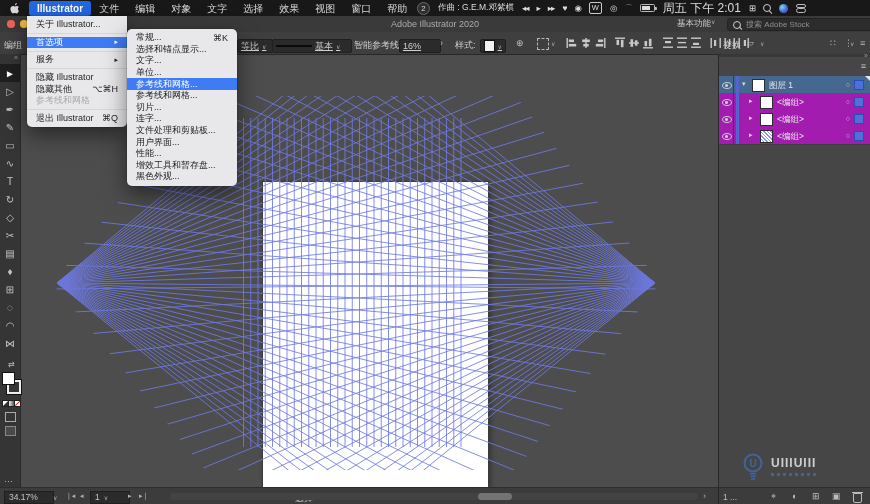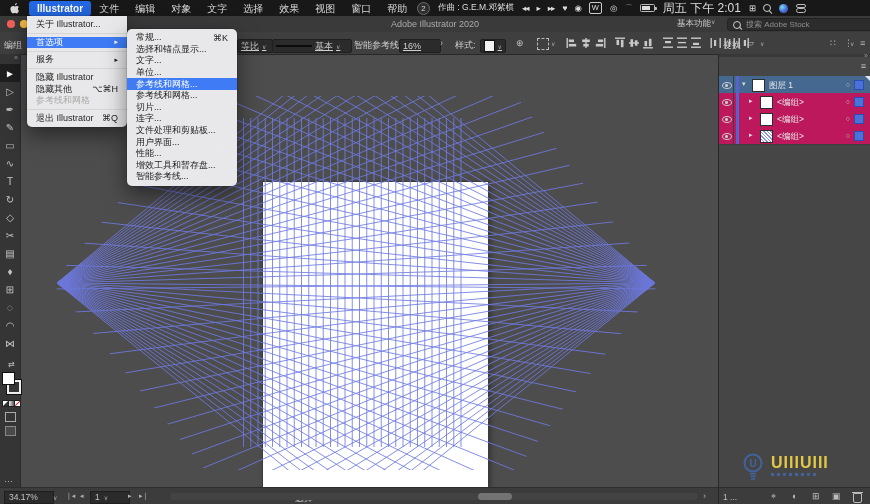--- a/index.html
+++ b/index.html
@@ -77,21 +77,21 @@
   
   #panel{position:absolute;left:718px;top:54px;width:152px;height:433px;background:#464646;border-left:1px solid #282828;z-index:10;}
   #panel-top{position:absolute;top:0;left:0;right:0;height:3px;background:#383838;}
   #panel-collapse{position:absolute;right:3px;top:-2px;color:#9A9A9A;font-size:7px;}
   #panel-tabs{position:absolute;top:3px;left:0;right:0;height:17px;background:#3C3C3C;display:flex;align-items:stretch;
               font-size:8.5px;color:#B0B0B0;}
   .ptab{padding:0 4.5px;display:flex;align-items:center;white-space:nowrap;}
   .ptab-active{background:#464646;color:#ECECEC;}
   #panel-menu-icon{position:absolute;right:5px;top:7px;color:#C9C9C9;font-size:9px;}
   #layers-rows{position:absolute;left:0;top:0;right:0;}
-  .lrow{position:absolute;left:0;width:152px;height:17px;background:#be185d;border-bottom:1px solid #3E3E3E;}
+  .lrow{position:absolute;left:0;width:152px;height:17px;background:#a21caf;border-bottom:1px solid #3E3E3E;}
   .lrow::before{content:'';position:absolute;left:14px;top:0;bottom:0;width:1px;background:#3E3E3E;}
   .lrow-sel{background:#44688F;}
   .leye{position:absolute;left:3px;top:6px;width:8px;height:5px;border:1px solid #C9C9C9;border-radius:50%;}
   .leye::after{content:'';position:absolute;left:2.4px;top:1px;width:2.6px;height:2.6px;border-radius:50%;background:#C9C9C9;}
   .lbar{position:absolute;left:17px;top:0;bottom:0;width:2.5px;background:#5563CE;}
   .lchev{position:absolute;left:23px;top:4px;font-size:7px;color:#D8D8D8;}
   .lrow.child .lchev{left:30px;}
   .lthumb{position:absolute;left:33px;top:2.5px;width:11px;height:11px;background:#FFF;border:1px solid #2E2E2E;}
   .lrow.child .lthumb{left:41px;}
   .lthumb-grid{background:repeating-linear-gradient(45deg,#FFF 0 1.5px,#8A92E8 1.5px 2.5px);}
@@ -109,21 +109,21 @@
   #hscroll-track{position:absolute;left:170px;top:5px;width:528px;height:7px;background:#434343;border-radius:4px;}
   #hscroll-thumb{position:absolute;left:308px;top:0;width:34px;height:7px;background:#737373;border-radius:4px;}
   #panel-footer{position:absolute;left:718px;top:487px;width:152px;height:17px;background:#3C3C3C;border-top:1px solid #2D2D2D;
                 border-left:1px solid #282828;z-index:10;color:#BDBDBD;font-size:8.5px;}
   #pf-count{position:absolute;left:4px;top:3.5px;}
   .pf-ic{position:absolute;top:3px;font-size:9px;color:#BDBDBD;}
   .trash{position:absolute;top:5px;width:7px;height:8px;border:1px solid #BBB;border-radius:0 0 2px 2px;}
   .trash::before{content:'';position:absolute;top:-2.5px;left:-2px;right:-2px;height:1.4px;background:#BBB;}
   
   #watermark{position:absolute;left:740px;top:447px;width:128px;height:38px;z-index:30;opacity:.85;display:flex;align-items:center;gap:5px;}
-  #wm-text{color:#fde047;font-weight:bold;font-size:16px;letter-spacing:1px;line-height:14px;}
+  #wm-text{color:#e5e5e5;font-weight:bold;font-size:12px;letter-spacing:1px;line-height:14px;}
   #wm-dots{display:flex;gap:3.5px;margin-top:3px;}
   #wm-dots i{width:2.5px;height:2.5px;background:#3F69AE;display:block;}
   
   .menu{position:absolute;background:rgba(236,236,238,.98);border-radius:5px;padding:3px 0;color:#1D1D1D;font-size:9px;
         box-shadow:0 8px 22px rgba(0,0,0,.5),0 0 0 .5px rgba(0,0,0,.2);z-index:50;}
   #app-menu{left:27px;top:16px;width:100px;border-top-left-radius:0;border-top-right-radius:0;}
   #prefs-submenu{left:127px;top:29px;width:110px;}
   .m-item{display:flex;align-items:center;height:11.6px;padding:0 9px;white-space:nowrap;}
   .m-sc{margin-left:auto;color:#222;}
   .m-arr{margin-left:auto;font-size:7px;}
@@ -607,17 +607,17 @@
       <div class="m-item">
         <span class="m-label">用户界面...</span>
       </div>
       <div class="m-item">
         <span class="m-label">性能...</span>
       </div>
       <div class="m-item">
         <span class="m-label">增效工具和暂存盘...</span>
       </div>
       <div class="m-item">
-        <span class="m-label">智能参考线...</span>
+        <span class="m-label">黑色外观...</span>
       </div>
     </div>
 
 </div>
 
 </body></html>

